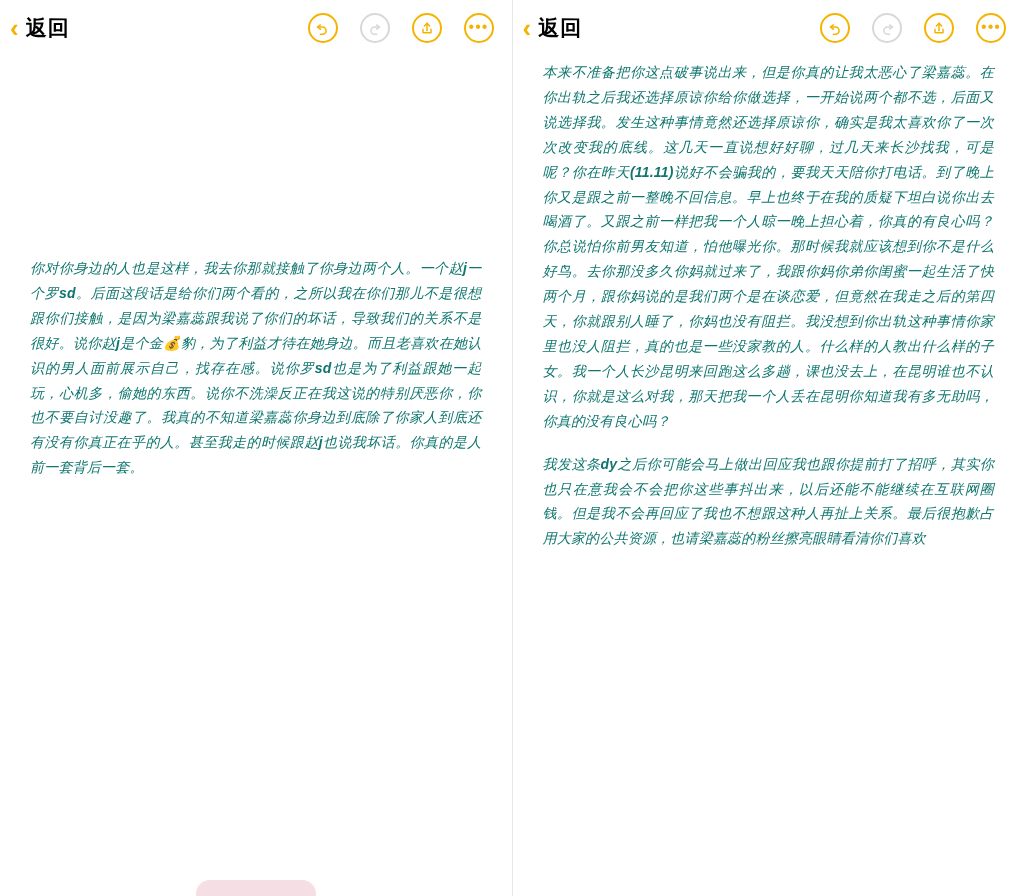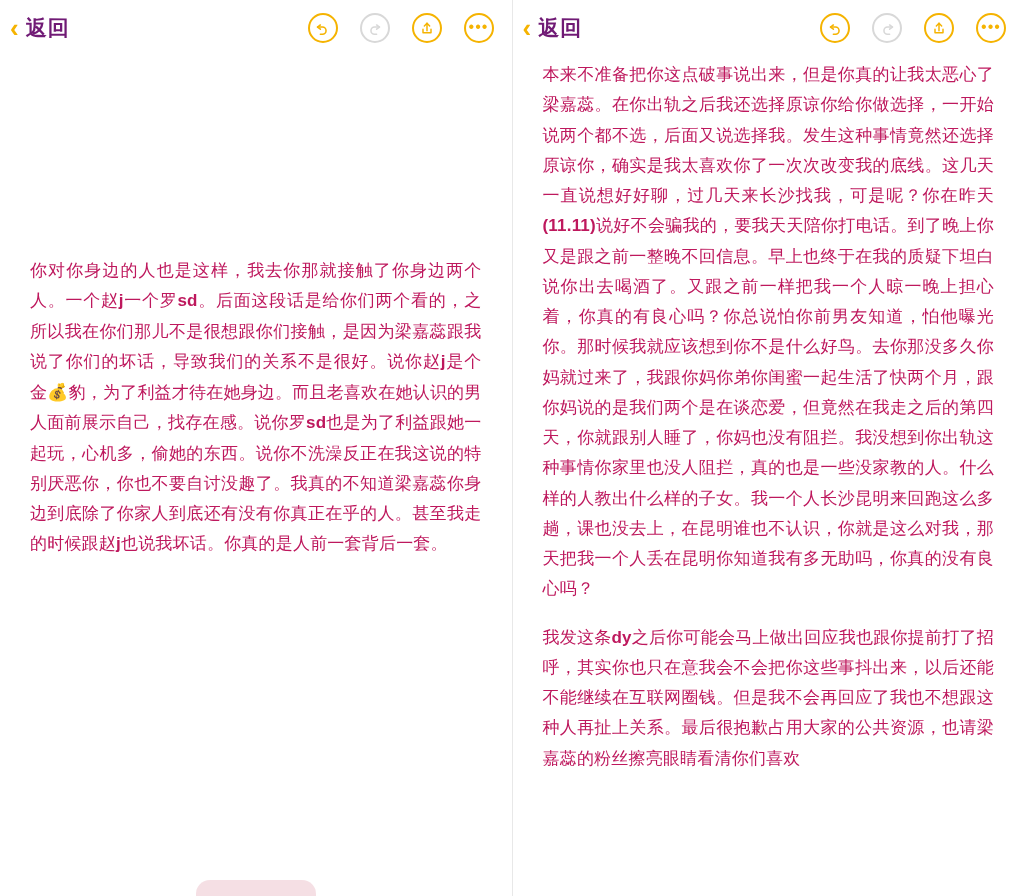--- a/index.html
+++ b/index.html
@@ -47,21 +47,21 @@
     cursor: pointer;
     user-select: none;
   }
   .back .chev {
     font-size: 26px;
     line-height: 1;
     margin-right: 6px;
     font-weight: 700;
   }
   .back-label {
-    color: #701a75;
+    color: #000000;
   }
   .topbar-spacer { flex: 1 1 auto; }
   .top-icons {
     display: flex;
     align-items: center;
     gap: 22px;
     padding-right: 4px;
   }
   .circ {
     width: 30px;
@@ -93,26 +93,27 @@
     box-sizing: border-box;
   }
   .content.left-content {
     padding-top: 200px;
   }
   .content.right-content {
     padding-top: 4px;
   }
   p.para {
     margin: 0 0 18px 0;
-    color: #be185d;
-    font-size: 17px;
+    color: #0f766e;
+    font-size: 14px;
     line-height: 1.78;
     text-align: justify;
     letter-spacing: 0.2px;
     font-family: "Liberation Sans", "DejaVu Sans", sans-serif;
+    font-style: italic;
   }
   p.para b {
     font-weight: 700;
   }
   .emoji {
     font-family: "DejaVu Sans", sans-serif;
   }
   
   .bottom-blob {
     position: absolute;

